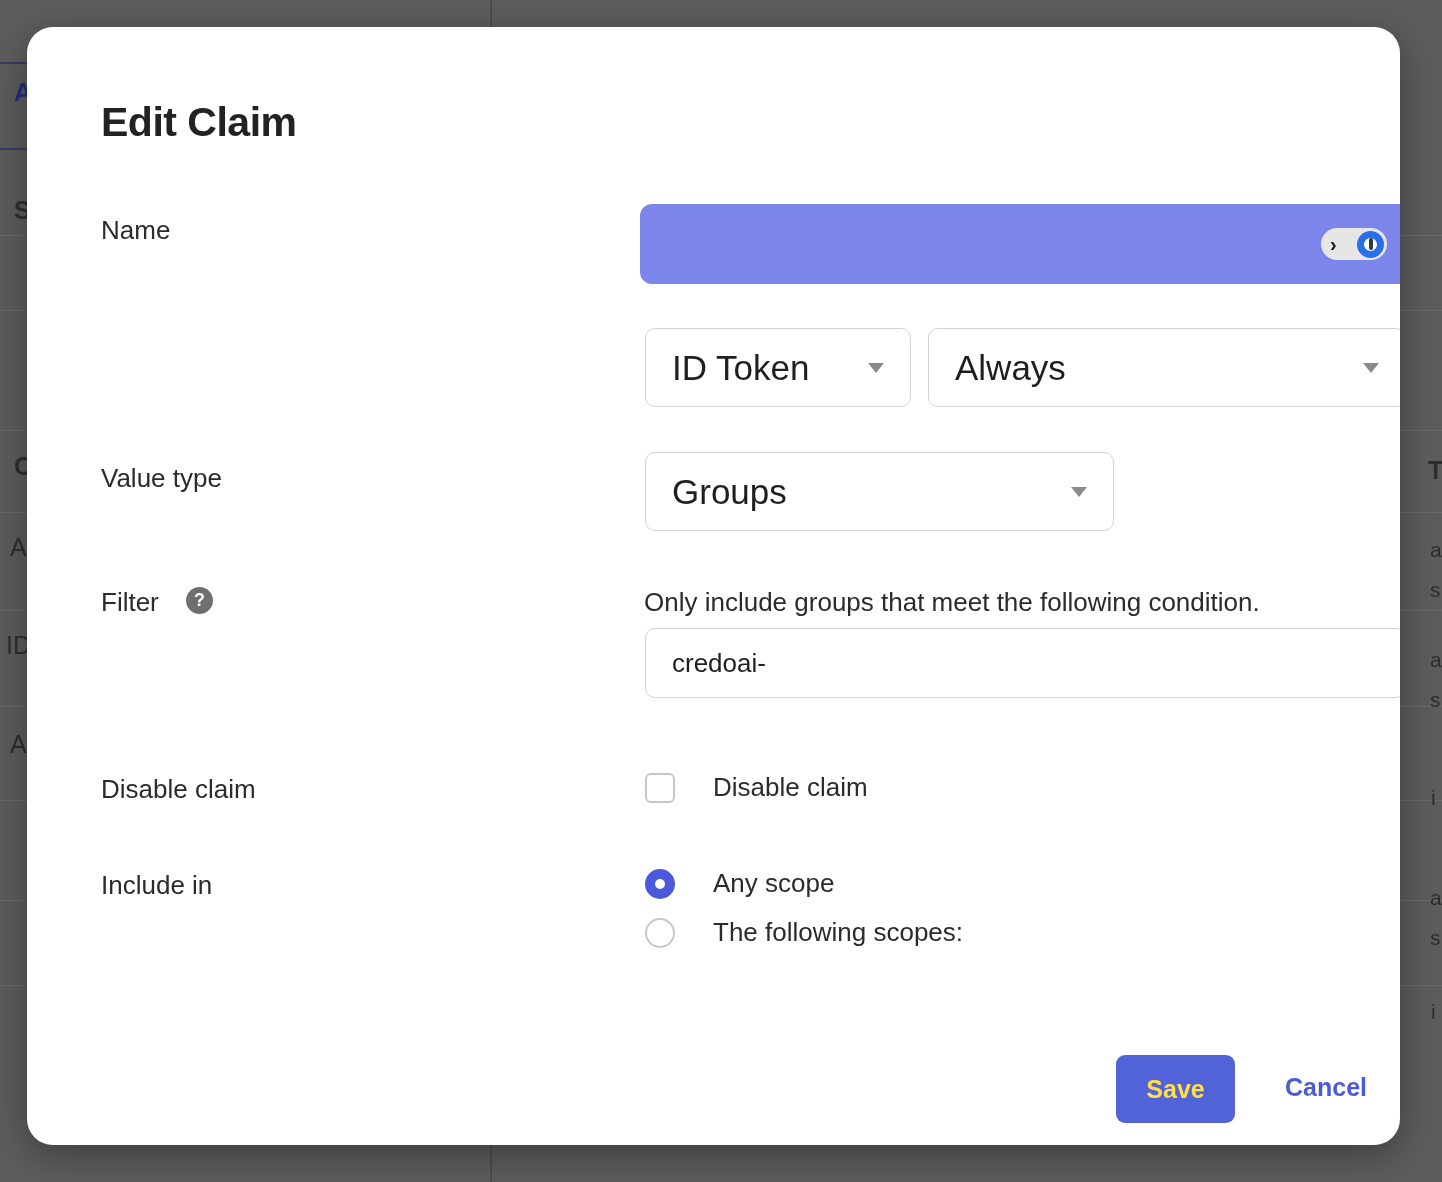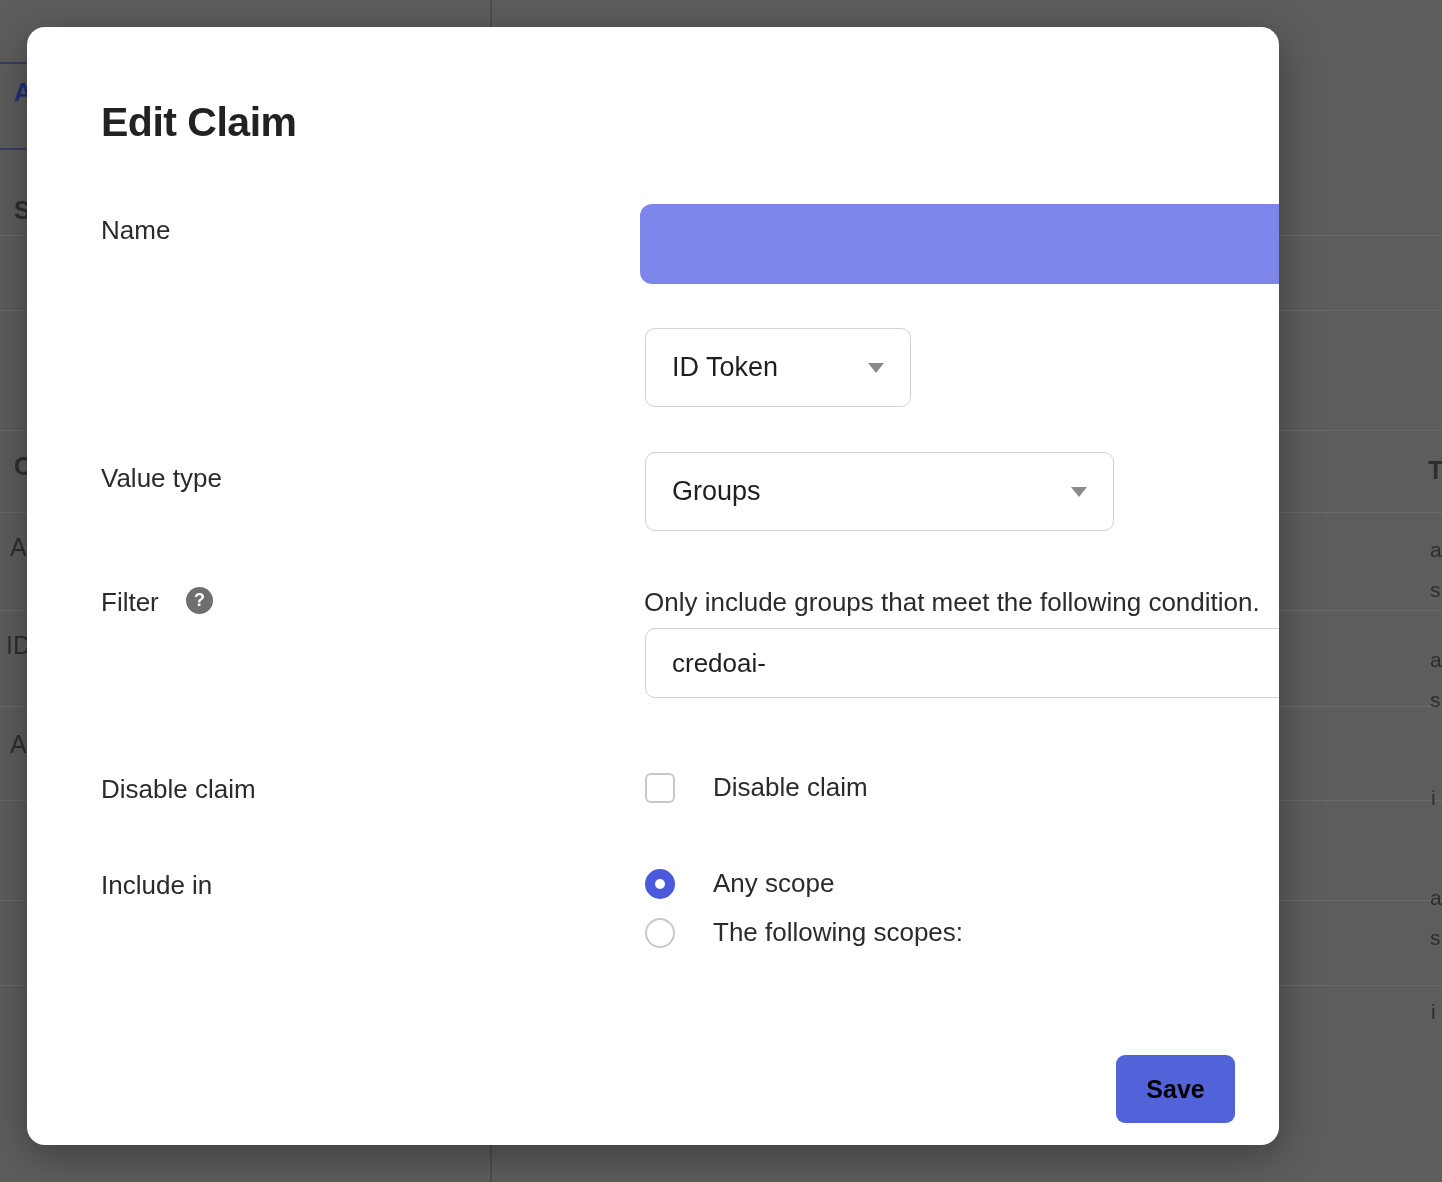--- a/index.html
+++ b/index.html
@@ -44,23 +44,23 @@
     font-family: "Liberation Sans", sans-serif;
   }
   .bg-text.accent { color: #23307a; font-weight: bold; }
   .bg-text.bold { font-weight: bold; }
   .bg-text.small { font-size: 21px; }
 
   
   #modal {
     position: absolute;
     left: 27px; top: 27px;
-    width: 1252px; height: 1118px;
-    background: #ffffff;
-    border-radius: 18px;
+    width: 1373px; height: 1118px;
+    background: #ffffff;
+    border-radius: 26px;
     box-shadow: 0 10px 40px rgba(0,0,0,0.35);
     overflow: hidden;
   }
 
   #modal-title {
     position: absolute;
     left: 74px; top: 72px;
     font-size: 41px;
     font-weight: bold;
     color: #222222;
@@ -155,21 +155,21 @@
     position: absolute;
     height: 79px;
     background: #ffffff;
     border: 1px solid #d2d2d2;
     border-radius: 10px;
     display: flex;
     align-items: center;
     cursor: pointer;
   }
   .sel-label {
-    font-size: 27px;
+    font-size: 35px;
     color: #1f1f1f;
     padding-left: 26px;
     white-space: nowrap;
     flex: 1;
   }
   .caret {
     width: 0; height: 0;
     border-left: 8px solid transparent;
     border-right: 8px solid transparent;
     border-top: 10px solid #8a8a8a;
@@ -261,21 +261,21 @@
     margin-left: 38px;
     white-space: nowrap;
   }
 
   
   #save-button {
     position: absolute;
     left: 1089px; top: 1028px;
     width: 119px; height: 68px;
     background: #5262d8;
-    color: #000000;
+    color: #fde047;
     border: none;
     border-radius: 9px;
     font-size: 25px;
     font-weight: bold;
     font-family: "Liberation Sans", sans-serif;
     cursor: pointer;
   }
   #cancel-button {
     position: absolute;
     left: 1258px; top: 1046px;
@@ -343,20 +343,24 @@
       </span>
     </div>
   </div>
 
 
   <div class="sel" style="left:618px; top:301px; width:266px;">
     <span class="sel-label">ID Token</span>
     <span class="caret"></span>
   </div>
 
+  <div class="sel" style="left:901px; top:301px; width:478px;">
+    <span class="sel-label">Always</span>
+    <span class="caret"></span>
+  </div>
 
   <div class="form-label" style="top:436px">Value type</div>
 
   <div class="sel" style="left:618px; top:425px; width:469px;">
     <span class="sel-label">Groups</span>
     <span class="caret"></span>
   </div>
 
   <div class="form-label" style="top:560px">Filter</div>
   <div class="help-icon" style="left:159px; top:560px">?</div>

